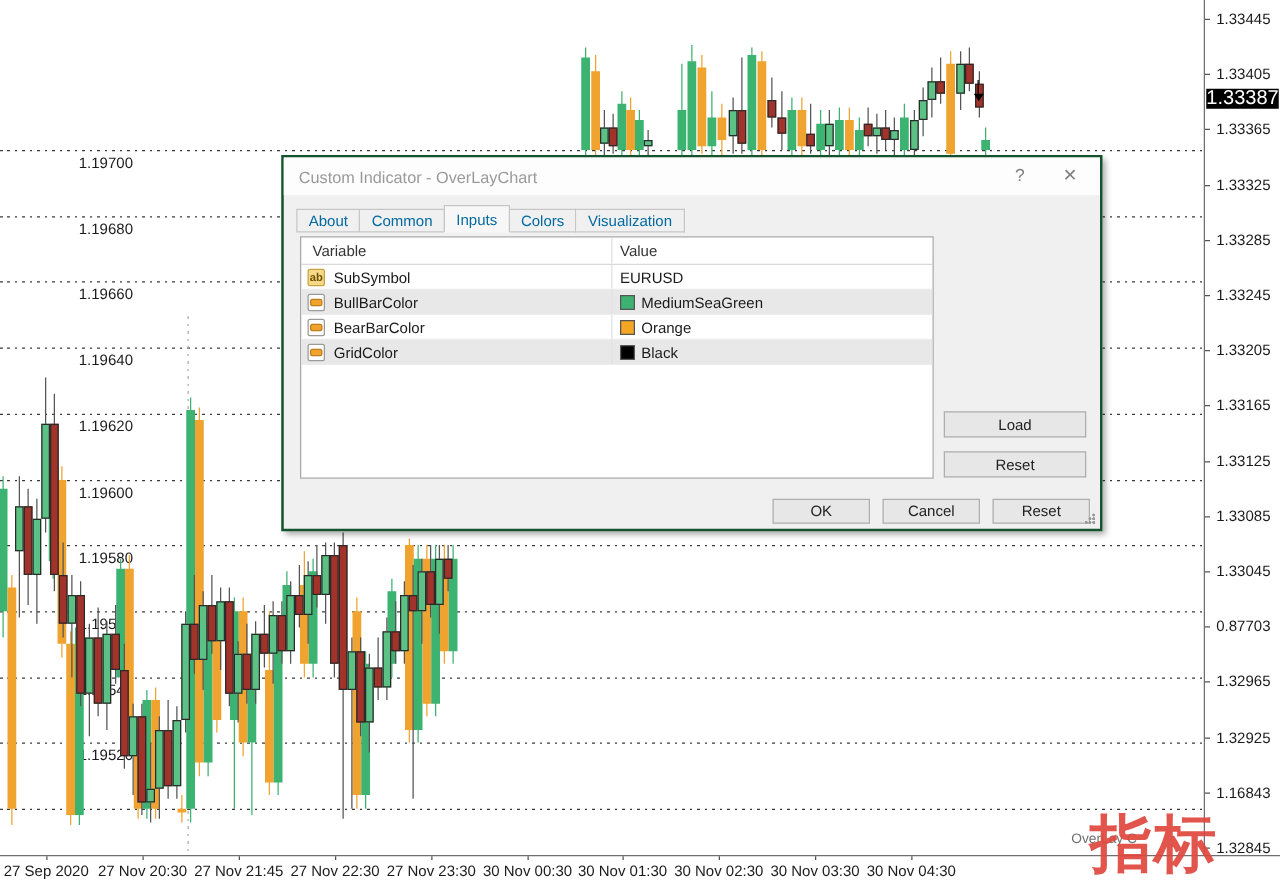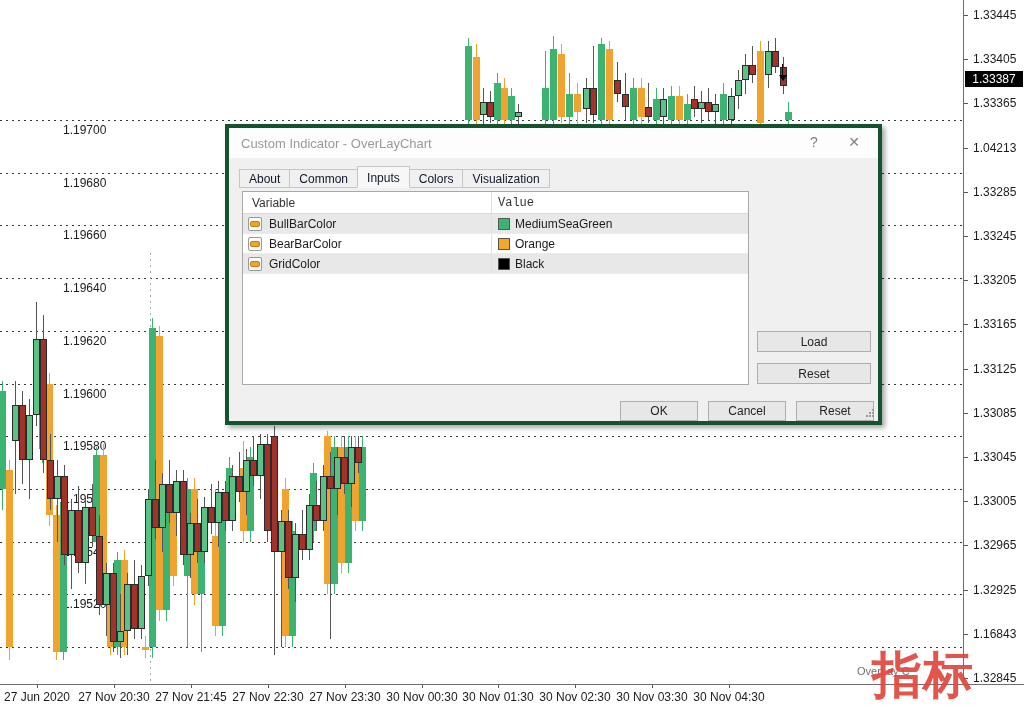--- a/index.html
+++ b/index.html
@@ -24,48 +24,48 @@
   #down-arrow { position:absolute; left:778px; top:64px; width:9px; height:18px; }
   #down-arrow .stem { position:absolute; left:4px; top:0; width:1px; height:12px; background:#000; }
   #down-arrow .head { position:absolute; left:1px; top:11px; width:0; height:0;
                       border-left:4px solid transparent; border-right:4px solid transparent; border-top:6px solid #000; }
 
   
   #right-axis { position:absolute; left:963px; top:0; width:61px; height:684px; background:#fff; border-left:1px solid #6f6f6f; }
   .r-label { position:absolute; left:9px; font-size:12px; color:#1b1b1b; }
   .r-tick  { position:absolute; left:0; width:4px; height:1px; background:#555; }
   #cur-price { position:absolute; left:1px; top:71px; width:58px; height:16px; background:#000; color:#fff;
-               font-size:12px; line-height:16px; text-align:center; }
+               font-size:16px; line-height:16px; text-align:center; }
 
   
   #time-axis { position:absolute; left:0; top:684px; width:1024px; height:21px; background:#fff; border-top:1px solid #6f6f6f; }
   .t-label { position:absolute; top:5px; font-size:12px; color:#1b1b1b; transform:translateX(-50%); white-space:nowrap; }
   .t-tick  { position:absolute; top:0; width:1px; height:3px; background:#555; }
 
   
   #dialog { position:absolute; left:225px; top:124px; width:657px; height:301px; background:#f0f0f0;
-            border:4px solid #14532d; box-shadow:3px 3px 5px rgba(0,0,0,0.35); z-index:20; }
+            border:2px solid #14532d; box-shadow:3px 3px 5px rgba(0,0,0,0.35); z-index:20; }
   #dlg-titlebar { position:absolute; left:0; top:0; width:100%; height:30px; background:#fdfdfd; }
   #dlg-title { position:absolute; left:12px; top:8px; font-size:13px; color:#9a9a9a; }
   .dlg-sysbtn { position:absolute; top:6px; width:24px; height:18px; text-align:center; font-size:14px; color:#808080; cursor:default; }
   #dlg-help { right:52px; }
   #dlg-close { right:12px; }
 
   #tabstrip { position:absolute; left:10px; top:38px; height:22px; }
   .tab { position:relative; display:inline-block; vertical-align:bottom; padding:0 9px; height:19px; line-height:19px;
-         font-size:12px; color:#0f172a; background:#f0f0f0; border:1px solid #c6c6c6; border-left-width:0; }
+         font-size:12px; color:#0369a1; background:#f0f0f0; border:1px solid #c6c6c6; border-left-width:0; }
   .tab:first-child { border-left-width:1px; }
   .tab.active { height:22px; line-height:22px; background:#f7f7f7; border-left-width:1px; margin-left:-1px;
                 border-bottom:1px solid #f7f7f7; z-index:2; }
 
   #param-table { position:absolute; left:13px; top:63px; width:507px; height:194px; background:#fff;
                  border:1px solid #a8a8a8; overflow:hidden; }
   .tbl-header { position:relative; height:22px; border-bottom:1px solid #d9d9d9; }
   .tbl-header .h1 { position:absolute; left:9px; top:4px; font-size:12px; color:#333; }
-  .tbl-header .h2 { position:absolute; left:255px; top:4px; font-size:12px; color:#333;font-family:Liberation Mono, monospace; }
+  .tbl-header .h2 { position:absolute; left:255px; top:4px; font-size:12px; color:#333; }
   .col-sep { position:absolute; left:248px; top:0; width:1px; height:100%; background:#e0e0e0; }
   .tbl-row { position:relative; height:20px; border-bottom:1px solid #ececec; }
   .tbl-row.alt { background:#e8e8e8; }
   .row-icon { position:absolute; left:5px; top:3px; width:14px; height:14px; border-radius:2px; }
   .row-icon.ab { background:#f6d989; border:1px solid #c9a43e; color:#6d5200; font-size:9px; line-height:12px; text-align:center; font-weight:bold; }
   .row-icon.clr { background:#fdfdfd; border:1px solid #9a9a9a; }
   .row-icon.clr i { position:absolute; left:1px; top:3px; width:10px; height:6px; background:#f0a32e; border:1px solid #c07e17; border-radius:2px; }
   .row-icon.bool { background:#62c47f; border:1px solid #2f9152; }
   .row-icon.bool svg { position:absolute; left:1px; top:2px; }
   .row-var { position:absolute; left:26px; top:3px; font-size:12px; color:#1b1b1b; }
@@ -382,52 +382,52 @@
 
   <div id="right-axis">
     <div id="r-axis-labels">
         <div class="r-tick" style="top:15px"></div>
      <div class="r-label" style="top:8px">1.33445</div>
         <div class="r-tick" style="top:59px"></div>
      <div class="r-label" style="top:52px">1.33405</div>
         <div class="r-tick" style="top:103px"></div>
      <div class="r-label" style="top:96px">1.33365</div>
         <div class="r-tick" style="top:148px"></div>
-     <div class="r-label" style="top:141px">1.04213</div>
+     <div class="r-label" style="top:141px">1.33325</div>
         <div class="r-tick" style="top:192px"></div>
      <div class="r-label" style="top:185px">1.33285</div>
         <div class="r-tick" style="top:236px"></div>
      <div class="r-label" style="top:229px">1.33245</div>
         <div class="r-tick" style="top:280px"></div>
      <div class="r-label" style="top:273px">1.33205</div>
         <div class="r-tick" style="top:324px"></div>
      <div class="r-label" style="top:317px">1.33165</div>
         <div class="r-tick" style="top:369px"></div>
      <div class="r-label" style="top:362px">1.33125</div>
         <div class="r-tick" style="top:413px"></div>
      <div class="r-label" style="top:406px">1.33085</div>
         <div class="r-tick" style="top:457px"></div>
      <div class="r-label" style="top:450px">1.33045</div>
         <div class="r-tick" style="top:501px"></div>
-     <div class="r-label" style="top:494px">1.33005</div>
+     <div class="r-label" style="top:494px">0.87703</div>
         <div class="r-tick" style="top:545px"></div>
      <div class="r-label" style="top:538px">1.32965</div>
         <div class="r-tick" style="top:590px"></div>
      <div class="r-label" style="top:583px">1.32925</div>
         <div class="r-tick" style="top:634px"></div>
      <div class="r-label" style="top:627px">1.16843</div>
         <div class="r-tick" style="top:678px"></div>
      <div class="r-label" style="top:671px">1.32845</div>
       </div>
     <div id="cur-price">1.33387</div>
   </div>
 
   <div id="time-axis">
       <div class="t-tick" style="left:37px"></div>
-     <div class="t-label" style="left:37px">27 Jun 2020</div>
+     <div class="t-label" style="left:37px">27 Sep 2020</div>
       <div class="t-tick" style="left:114px"></div>
      <div class="t-label" style="left:114px">27 Nov 20:30</div>
       <div class="t-tick" style="left:191px"></div>
      <div class="t-label" style="left:191px">27 Nov 21:45</div>
       <div class="t-tick" style="left:268px"></div>
      <div class="t-label" style="left:268px">27 Nov 22:30</div>
       <div class="t-tick" style="left:345px"></div>
      <div class="t-label" style="left:345px">27 Nov 23:30</div>
       <div class="t-tick" style="left:422px"></div>
      <div class="t-label" style="left:422px">30 Nov 00:30</div>
@@ -448,20 +448,26 @@
       <div class="dlg-sysbtn" id="dlg-close">✕</div>
     </div>
     <div id="tabstrip"><div class="tab">About</div><div class="tab">Common</div><div class="tab active">Inputs</div><div class="tab">Colors</div><div class="tab">Visualization</div></div>
     <div id="param-table">
       <div class="tbl-header">
         <span class="h1">Variable</span>
         <span class="h2">Value</span>
         <span class="col-sep"></span>
       </div>
       <div id="tbl-rows">
+          <div class="tbl-row">
+       <span class="row-icon ab">ab</span>
+       <span class="row-var">SubSymbol</span>
+       <span class="row-val">EURUSD</span>
+       <span class="col-sep"></span>
+     </div>
           <div class="tbl-row alt">
        <span class="row-icon clr">
               <i></i>
             </span>
        <span class="row-var">BullBarColor</span>
        <span class="row-val"><span class="swatch" style="background:#3CB371"></span>MediumSeaGreen</span>
        <span class="col-sep"></span>
      </div>
           <div class="tbl-row">
        <span class="row-icon clr">

